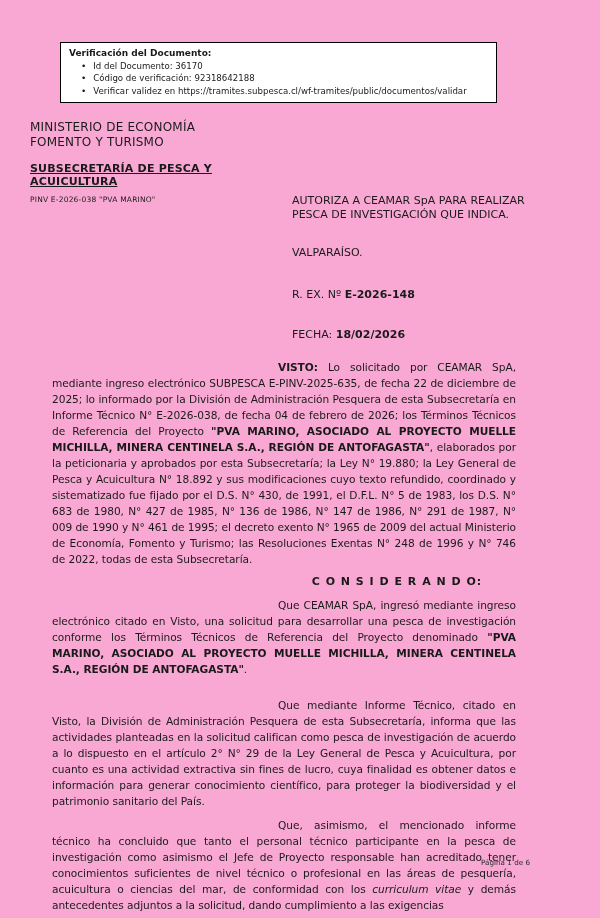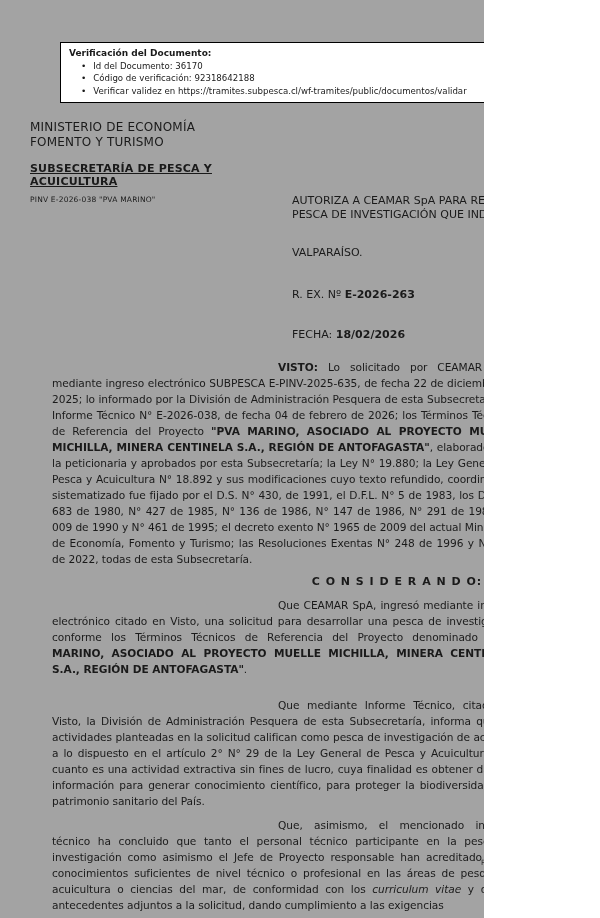--- a/index.html
+++ b/index.html
@@ -3,22 +3,22 @@
 <meta charset="utf-8">
 <style>
   * { margin:0; padding:0; box-sizing:border-box; }
   html,body { background:#ffffff; }
   body {
     width:600px; height:918px;
     font-family:"DejaVu Sans","Liberation Sans",sans-serif;
     color:#1a1a1a;
   }
   .page {
-    position:relative; width:484px; height:918px;
-    background:#a3a3a3; overflow:hidden;
+    position:relative; width:600px; height:918px;
+    background:#f9a8d4; overflow:hidden;
   }
 
   
   .verify-box {
     position:absolute; left:60px; top:42px; width:437px; min-height:57px;
     border:1px solid #000000; background:#ffffff;
     padding:4px 8px 5px 8px;
   }
   .verify-title { font-size:9px; font-weight:bold; line-height:12px; }
   .verify-list { margin-top:1px; }
@@ -85,21 +85,21 @@
   <div class="ministry-header">
     <div class="ministry-line">MINISTERIO DE ECONOMÍA</div>
     <div class="ministry-line">FOMENTO Y TURISMO</div>
     <div class="subsec">SUBSECRETARÍA DE PESCA Y ACUICULTURA</div>
     <div class="proj-ref">PINV E-2026-038 "PVA MARINO"</div>
   </div>
 
   <div class="subject">AUTORIZA A CEAMAR SpA PARA REALIZAR PESCA DE INVESTIGACIÓN QUE INDICA.</div>
   <div class="city">VALPARAÍSO.</div>
   <div class="res-line">
-    <span>R. EX. Nº </span><span class="b">E-2026-263</span>
+    <span>R. EX. Nº </span><span class="b">E-2026-148</span>
   </div>
   <div class="date-line">
     <span>FECHA: </span><span class="b">18/02/2026</span>
   </div>
 
   <div class="doc-body">
     <p class="para p-visto">
       <span class="b">VISTO:</span><span> Lo solicitado por CEAMAR SpA, mediante ingreso electrónico SUBPESCA E-PINV-2025-635, de fecha 22 de diciembre de 2025; lo informado por la División de Administración Pesquera de esta Subsecretaría en Informe Técnico N° E-2026-038, de fecha 04 de febrero de 2026; los Términos Técnicos de Referencia del Proyecto </span><span class="b">"PVA MARINO, ASOCIADO AL PROYECTO MUELLE MICHILLA, MINERA CENTINELA S.A., REGIÓN DE ANTOFAGASTA"</span><span>, elaborados por la peticionaria y aprobados por esta Subsecretaría; la Ley N° 19.880; la Ley General de Pesca y Acuicultura N° 18.892 y sus modificaciones cuyo texto refundido, coordinado y sistematizado fue fijado por el D.S. N° 430, de 1991, el D.F.L. N° 5 de 1983, los D.S. N° 683 de 1980, N° 427 de 1985, N° 136 de 1986, N° 147 de 1986, N° 291 de 1987, N° 009 de 1990 y N° 461 de 1995; el decreto exento N° 1965 de 2009 del actual Ministerio de Economía, Fomento y Turismo; las Resoluciones Exentas N° 248 de 1996 y N° 746 de 2022, todas de esta Subsecretaría.</span>
     </p>
 

